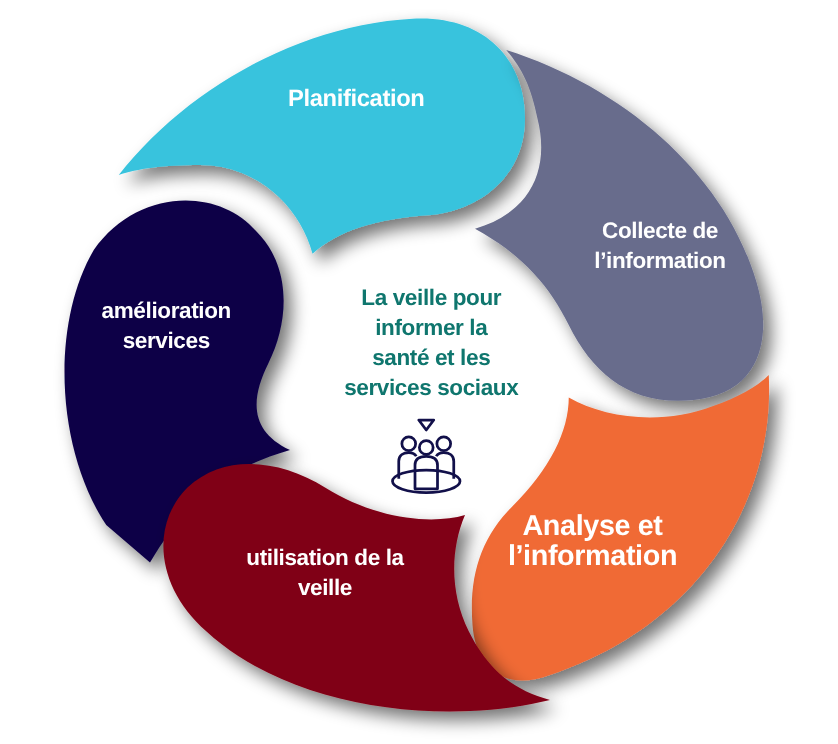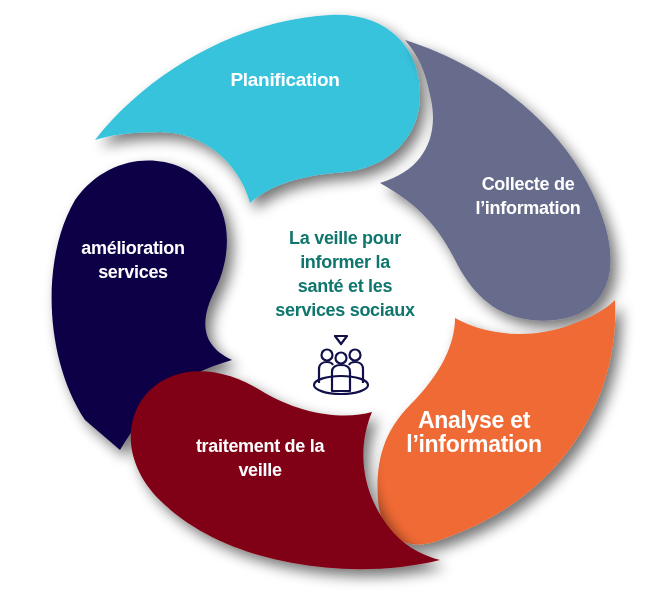--- a/index.html
+++ b/index.html
@@ -97,21 +97,21 @@
     <span>Collecte de</span>
     <span>l’information</span>
   </div>
 
   <div class="label" style="left:399px; top:388px; width:150px; font-size:23px;margin-top:20px;">
     <span>Analyse et</span>
     <span>l’information</span>
   </div>
 
   <div class="label" style="left:175px; top:434px; width:170px; font-size:18px;">
-    <span>traitement de la</span>
+    <span>utilisation de la</span>
     <span>veille</span>
   </div>
 
   <div class="label" style="left:58px; top:236px; width:150px; font-size:18px;">
     <span>amélioration</span>
     <span>services</span>
   </div>
 
   <div class="center-title">
     <span>La veille pour</span>

